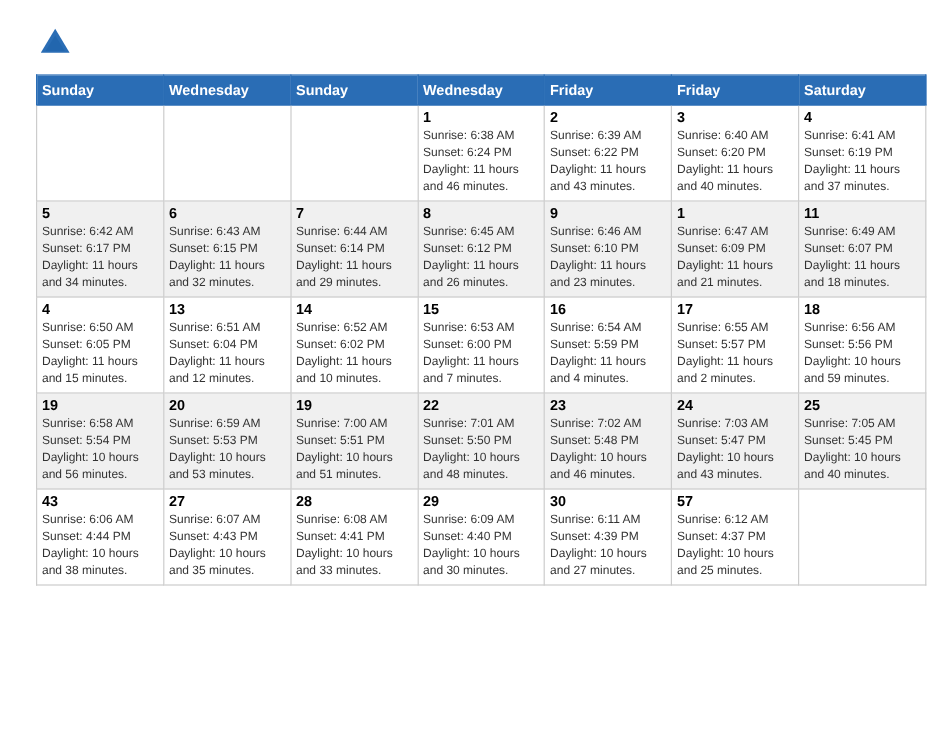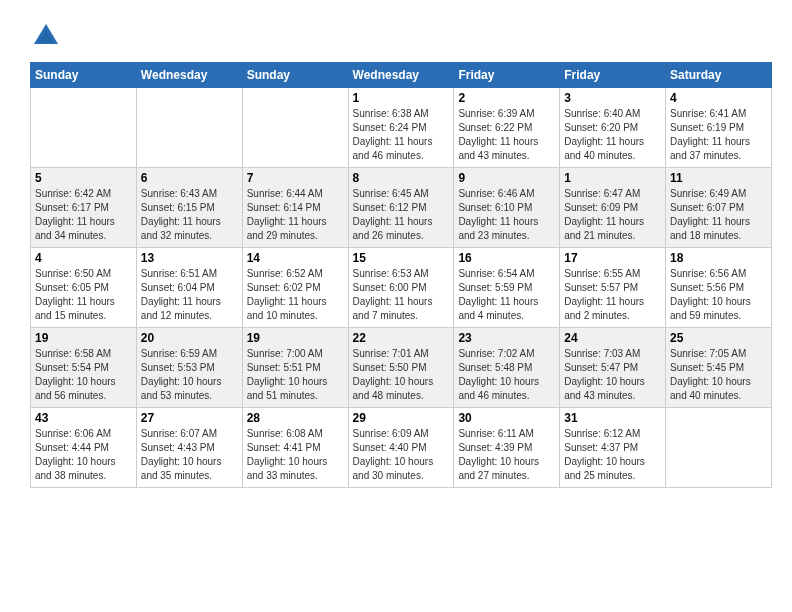--- a/index.html
+++ b/index.html
@@ -257,20 +257,20 @@
           </td>
           <td>
             <span class="day-number">29</span>
             <div class="day-info">Sunrise: 6:09 AM<br>Sunset: 4:40 PM<br>Daylight: 10 hours and 30 minutes.</div>
           </td>
           <td>
             <span class="day-number">30</span>
             <div class="day-info">Sunrise: 6:11 AM<br>Sunset: 4:39 PM<br>Daylight: 10 hours and 27 minutes.</div>
           </td>
           <td>
-            <span class="day-number">31</span>
+            <span class="day-number">57</span>
             <div class="day-info">Sunrise: 6:12 AM<br>Sunset: 4:37 PM<br>Daylight: 10 hours and 25 minutes.</div>
           </td>
           <td class="cell-empty"></td>
         </tr>
       </tbody>
   </table>
 </div>
 
 </body></html>

